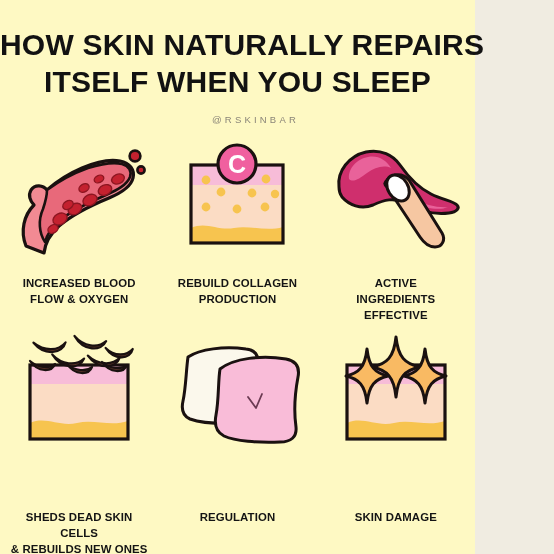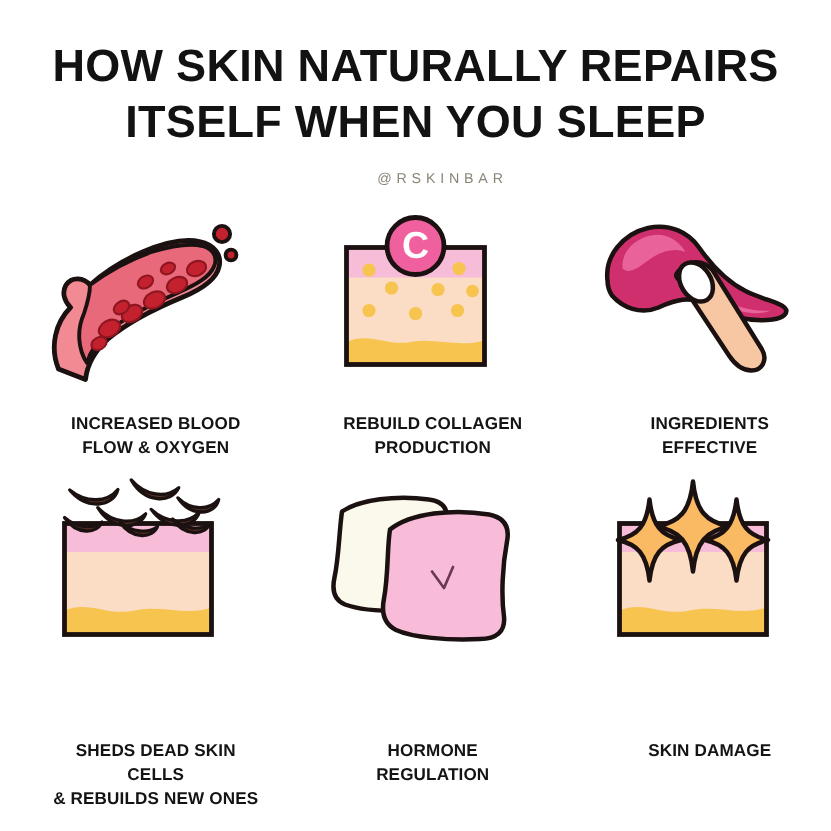--- a/index.html
+++ b/index.html
@@ -8,23 +8,23 @@
   }
   body {
     width: 554px;
     height: 554px;
     background: #f0ece1;
     font-family: "Liberation Sans", sans-serif;
     overflow: hidden;
   }
   .poster {
     position: relative;
-    width: 554px;
+    width: 475px;
     height: 554px;
-    background: #ffffff;
+    background: #fef9c3;
     box-sizing: border-box;
   }
 
   
   .header {
     padding-top: 26px;
     text-align: center;
   }
   .title-line {
     font-size: 30px;
@@ -65,21 +65,20 @@
   .art svg { display: block; width: 100%; height: 100%; }
   .caption {
     margin-top: 14px;
     font-size: 11.4px;
     font-weight: bold;
     color: #141414;
     line-height: 16px;
     text-align: center;
     letter-spacing: 0.1px;
     width: 140px;
-    margin-left: 23px;
   }
   .cell-row2 .art { height: 122px; }
   .cell-row2 { margin-top: 2px; gap: 44px; }
   .row2-caption { margin-top: 12px; }
 </style>
 </head>
 <body>
 
 <div class="poster">
 
@@ -174,20 +173,21 @@
             <path d="M95 57 C105 62 117 65 127 64 C118 68 104 65 94 60 Z" fill="#e9629a" stroke="none"></path>
           </g>
           <g stroke="#1a1110" stroke-width="3.0" stroke-linejoin="round" stroke-linecap="round">
             <path d="M66 37 C72 30 82 30 88 37 L121 90 C125 97 121 104 114 104
                      C108 104 103 100 99 94 L66 44 C63 41 63 40 66 37 Z" fill="#f6c7a2"></path>
             <ellipse cx="77" cy="45" rx="10" ry="14" transform="rotate(-32 77 45)" fill="#ffffff"></ellipse>
           </g>
         </svg>
       </div>
       <div class="caption">
+        <div>ACTIVE</div>
         <div>INGREDIENTS</div>
         <div>EFFECTIVE</div>
       </div>
     </div>
 
     <div class="cell cell-row2">
       <div class="art">
         <svg viewBox="0 0 150 122" xmlns="http://www.w3.org/2000/svg">
           <defs>
             <clipPath id="skinClip2">
@@ -227,21 +227,20 @@
                      C24 56 24 40 26 26 Z" fill="#fbf8ec"></path>
             <path d="M58 38 C72 27 100 24 124 28 C134 30 138 36 136 46
                      C133 62 132 82 134 96 C135 106 129 111 118 111
                      C96 112 73 110 62 105 C54 101 52 94 54 84
                      C57 68 56 50 58 38 Z" fill="#f9bcd8"></path>
           </g>
           <path d="M86 66 L94 77 L100 63" fill="none" stroke="#6b3a52" stroke-width="1.8" stroke-linecap="round" stroke-linejoin="round"></path>
         </svg>
       </div>
       <div class="caption row2-caption">
-        <div>HORMONE</div>
         <div>REGULATION</div>
       </div>
     </div>
 
     <div class="cell cell-row2">
       <div class="art">
         <svg viewBox="0 0 150 122" xmlns="http://www.w3.org/2000/svg">
           <defs>
             <clipPath id="skinClip3">
               <rect x="26" y="34" width="98" height="74"></rect>

